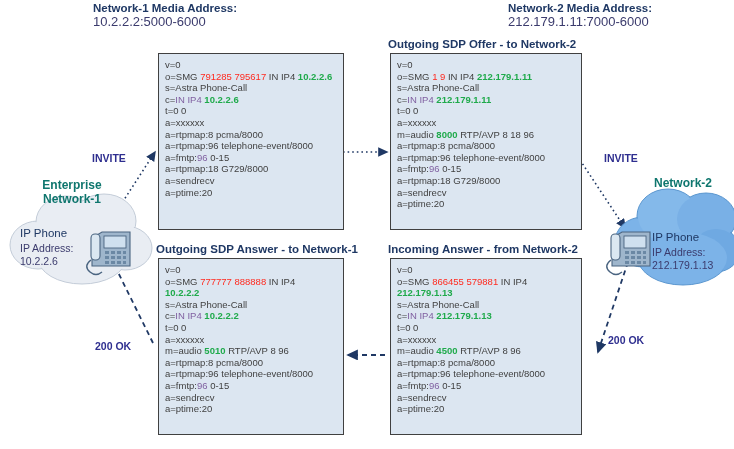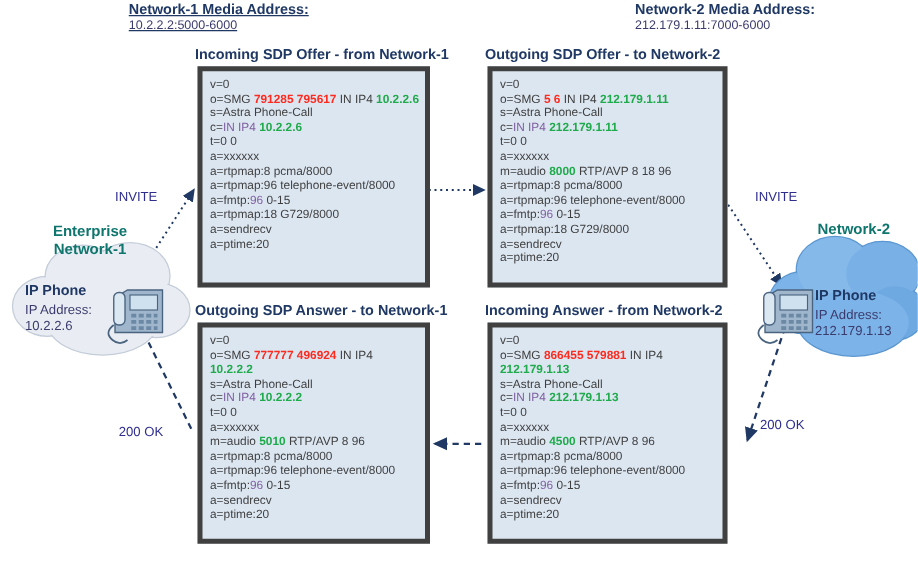--- a/index.html
+++ b/index.html
@@ -8,50 +8,50 @@
     background:#ffffff;
     font-family:"Liberation Sans","DejaVu Sans",sans-serif;
     overflow:hidden;
     position:relative;
   }
   #stage{position:relative;width:734px;height:449px;}
   svg.layer{position:absolute;left:0;top:0;width:734px;height:449px;pointer-events:none;}
 
   
   .hdr{position:absolute;color:#1f3864;font-weight:bold;font-size:11.5px;white-space:nowrap;}
-  .hdr .sub{font-weight:normal;color:#3b3b6d;font-size:10px;}
+  .hdr .sub{font-weight:normal;color:#3b3b6d;font-size:13px;}
 
   .boxtitle{position:absolute;color:#1f3864;font-weight:bold;font-size:11.5px;white-space:nowrap;}
 
   
   .sdpbox{
     position:absolute;
     background:#dce6f1;
-    border:4px solid #404040;
+    border:1px solid #404040;
     box-sizing:border-box;
     padding:5px 4px 4px 6px;
     font-size:9.5px;
     line-height:11.6px;
     color:#3f3f3f;
     white-space:nowrap;
     overflow:hidden;
   }
   .sdpbox .ln{display:block;height:11.6px;}
   .k{color:#7f5fa0;}
   .plain{color:#3f3f3f;}
-  .red{color:#ff2a1f;font-weight:bold;}
+  .red{color:#ff2a1f;font-weight:normal;}
   .green{color:#1faa4b;font-weight:bold;}
 
   
   .cloudlabel{position:absolute;color:#0f766e;font-weight:bold;font-size:12px;text-align:center;white-space:nowrap;}
-  .phoneTitle{position:absolute;color:#1f3864;font-weight:bold;font-size:11.5px;white-space:nowrap;}
+  .phoneTitle{position:absolute;color:#1f3864;font-weight:normal;font-size:11.5px;white-space:nowrap;}
   .phoneAddr{position:absolute;color:#3b3b6d;font-size:10.5px;white-space:nowrap;line-height:12.5px;}
 
   
-  .siglabel{position:absolute;color:#2e2e8f;font-size:10.5px;font-weight:normal;white-space:nowrap;}
+  .siglabel{position:absolute;color:#2e2e8f;font-size:10.5px;font-weight:bold;white-space:nowrap;}
 </style>
 </head>
 <body>
 
 <div id="stage">
 
   <svg class="layer" viewBox="0 0 734 449">
     <defs>
       <marker id="arwNavy" markerWidth="7" markerHeight="7" refX="5.5" refY="3" orient="auto">
         <path d="M0,0 L6.5,3 L0,6 Z" fill="#1f3864"></path>
@@ -164,67 +164,66 @@
         <rect x="17" y="33" width="4" height="3"></rect>
           <rect x="23" y="33" width="4" height="3"></rect>
           <rect x="29" y="33" width="4" height="3"></rect>
           <rect x="35" y="33" width="3" height="3"></rect>
       </g>
       <rect x="3" y="6" width="9" height="26" rx="4" fill="#dbe7f1" stroke="#4a6480" stroke-width="1.1"></rect>
       <path d="M3,32 q-8,6 -1,12 q6,5 12,0" fill="none" stroke="#4a6480" stroke-width="1.4"></path>
     </g>
   </svg>
 
-  <div class="hdr" style="left:103px;top:2px;text-decoration:underline;">
+  <div class="hdr" style="left:93px;top:2px;">
     <span>Network-1 Media Address:</span><br>
     <span class="sub">10.2.2.2:5000-6000</span>
   </div>
 
   <div class="hdr" style="left:508px;top:2px;">
     <span>Network-2 Media Address:</span><br>
     <span class="sub">212.179.1.11:7000-6000</span>
   </div>
 
-  <div class="boxtitle" style="left:156px;top:38px;">Incoming  SDP Offer - from Network-1</div>
   <div class="boxtitle" style="left:388px;top:38px;">Outgoing  SDP Offer - to Network-2</div>
   <div class="boxtitle" style="left:156px;top:243px;text-align:center;">Outgoing  SDP Answer - to Network-1</div>
   <div class="boxtitle" style="left:388px;top:243px;">Incoming  Answer - from Network-2</div>
 
   <div class="sdpbox" id="box0" style="left:158px;top:53px;width:186px;height:177px;">
       <span class="ln"><span class="plain">v=0</span></span>
       <span class="ln"><span class="plain">o=SMG </span><span class="red">791285 795617</span><span class="plain"> IN IP4 </span><span class="green">10.2.2.6</span></span>
       <span class="ln"><span class="plain">s=Astra Phone-Call</span></span>
       <span class="ln"><span class="plain">c=</span><span class="k">IN IP4 </span><span class="green">10.2.2.6</span></span>
       <span class="ln"><span class="plain">t=0 0</span></span>
       <span class="ln"><span class="plain">a=xxxxxx</span></span>
       <span class="ln"><span class="plain">a=rtpmap:8 pcma/8000</span></span>
       <span class="ln"><span class="plain">a=rtpmap:96 telephone-event/8000</span></span>
       <span class="ln"><span class="plain">a=fmtp:</span><span class="k">96</span><span class="plain"> 0-15</span></span>
       <span class="ln"><span class="plain">a=rtpmap:18 G729/8000</span></span>
       <span class="ln"><span class="plain">a=sendrecv</span></span>
       <span class="ln"><span class="plain">a=ptime:20</span></span>
     </div>
   <div class="sdpbox" id="box1" style="left:390px;top:53px;width:192px;height:177px;">
       <span class="ln"><span class="plain">v=0</span></span>
-      <span class="ln"><span class="plain">o=SMG </span><span class="red">5  6</span><span class="plain">  IN IP4 </span><span class="green">212.179.1.11</span></span>
+      <span class="ln"><span class="plain">o=SMG </span><span class="red">1  9</span><span class="plain">  IN IP4 </span><span class="green">212.179.1.11</span></span>
       <span class="ln"><span class="plain">s=Astra Phone-Call</span></span>
       <span class="ln"><span class="plain">c=</span><span class="k">IN IP4 </span><span class="green">212.179.1.11</span></span>
       <span class="ln"><span class="plain">t=0 0</span></span>
       <span class="ln"><span class="plain">a=xxxxxx</span></span>
       <span class="ln"><span class="plain">m=audio </span><span class="green">8000</span><span class="plain"> RTP/AVP 8 18 96</span></span>
       <span class="ln"><span class="plain">a=rtpmap:8 pcma/8000</span></span>
       <span class="ln"><span class="plain">a=rtpmap:96 telephone-event/8000</span></span>
       <span class="ln"><span class="plain">a=fmtp:</span><span class="k">96</span><span class="plain"> 0-15</span></span>
       <span class="ln"><span class="plain">a=rtpmap:18 G729/8000</span></span>
       <span class="ln"><span class="plain">a=sendrecv</span></span>
       <span class="ln"><span class="plain">a=ptime:20</span></span>
     </div>
   <div class="sdpbox" id="box2" style="left:158px;top:258px;width:186px;height:177px;">
       <span class="ln"><span class="plain">v=0</span></span>
-      <span class="ln"><span class="plain">o=SMG </span><span class="red">777777 496924</span><span class="plain"> IN IP4</span></span>
+      <span class="ln"><span class="plain">o=SMG </span><span class="red">777777 888888</span><span class="plain"> IN IP4</span></span>
       <span class="ln"><span class="green">10.2.2.2</span></span>
       <span class="ln"><span class="plain">s=Astra Phone-Call</span></span>
       <span class="ln"><span class="plain">c=</span><span class="k">IN IP4 </span><span class="green">10.2.2.2</span></span>
       <span class="ln"><span class="plain">t=0 0</span></span>
       <span class="ln"><span class="plain">a=xxxxxx</span></span>
       <span class="ln"><span class="plain">m=audio </span><span class="green">5010</span><span class="plain"> RTP/AVP 8 96</span></span>
       <span class="ln"><span class="plain">a=rtpmap:8 pcma/8000</span></span>
       <span class="ln"><span class="plain">a=rtpmap:96 telephone-event/8000</span></span>
       <span class="ln"><span class="plain">a=fmtp:</span><span class="k">96</span><span class="plain"> 0-15</span></span>
       <span class="ln"><span class="plain">a=sendrecv</span></span>

